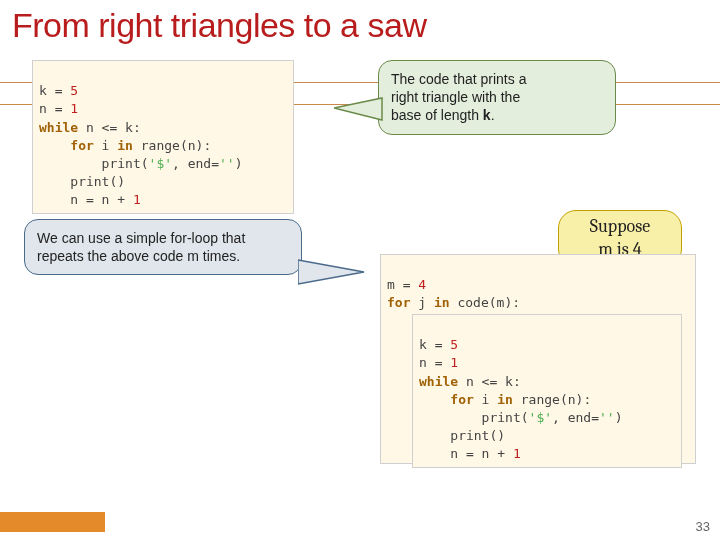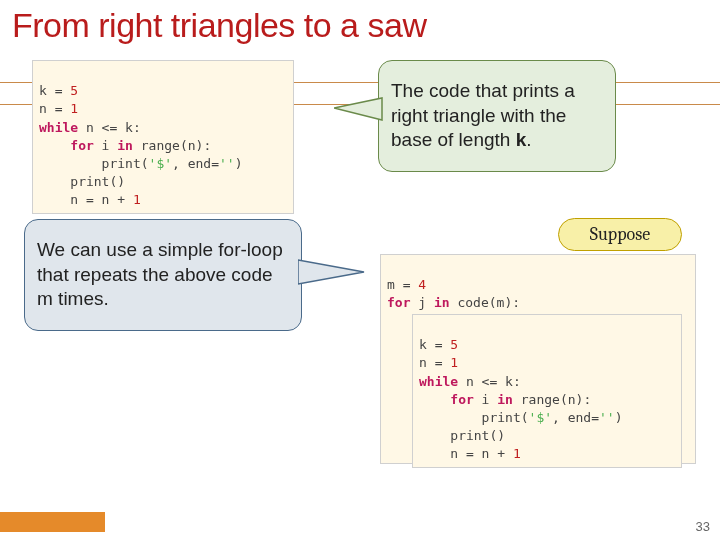--- a/index.html
+++ b/index.html
@@ -24,30 +24,30 @@
   }
   .code {
     background: #fff8e6;
     border: 1px solid #d0d0d0;
     font-family: Consolas, monospace;
     font-size: 13px;
     line-height: 1.4;
     padding: 3px 6px;
     white-space: pre;
   }
-  .code .kw { color: #be185d; font-weight: bold; }
+  .code .kw { color: #a16207; font-weight: bold; }
   .code .num { color: #c02020; }
   .code .op { color: #444; }
   .code .str { color: #4CAF50; }
   .callout {
     background: #e4eedd;
     border: 1.5px solid #6a8a4a;
     border-radius: 14px;
-    padding: 18px 12px;
-    font-size: 19px;
+    padding: 9px 12px;
+    font-size: 14px;
     line-height: 1.3;
     color: #222;
   }
   .callout.blue {
     background: #e0e6ec;
     border-color: #4a6a8a;
   }
   .callout.yellow {
     background: #f8f0a8;
     border-color: #c0a000;
@@ -95,22 +95,23 @@
 </svg>
 
 <div class="callout blue pos" style="left:24px; top:219px; width:278px">
   <span>We can use a simple for-loop that repeats the above code m times.</span>
 </div>
 
 <svg class="pos" style="left:298px; top:256px" width="70" height="32">
   <polygon points="0,4 66,16 0,28" fill="#e0e6ec" stroke="#4a6a8a" stroke-width="1.5"></polygon>
 </svg>
 
-<div class="callout yellow pos" style="left:558px; top:218px; width:124px">
+<div class="callout yellow pos" style="left:558px; top:210px; width:124px">
   <div>Suppose</div>
+  <div>m is 4</div>
 </div>
 
 <svg class="pos" style="left:554px; top:258px" width="30" height="22">
   <polygon points="8,0 26,0 0,20" fill="#f8f0a8" stroke="#c0a000" stroke-width="1.5"></polygon>
 </svg>
 
 <div class="code pos" style="left:380px; top:254px; width:316px; height:210px">
 <span class="op">m = </span><span class="num">4</span>
 <span class="kw">for</span><span class="op"> j </span><span class="kw">in</span><span class="op"> code(m):</span></div>
 

